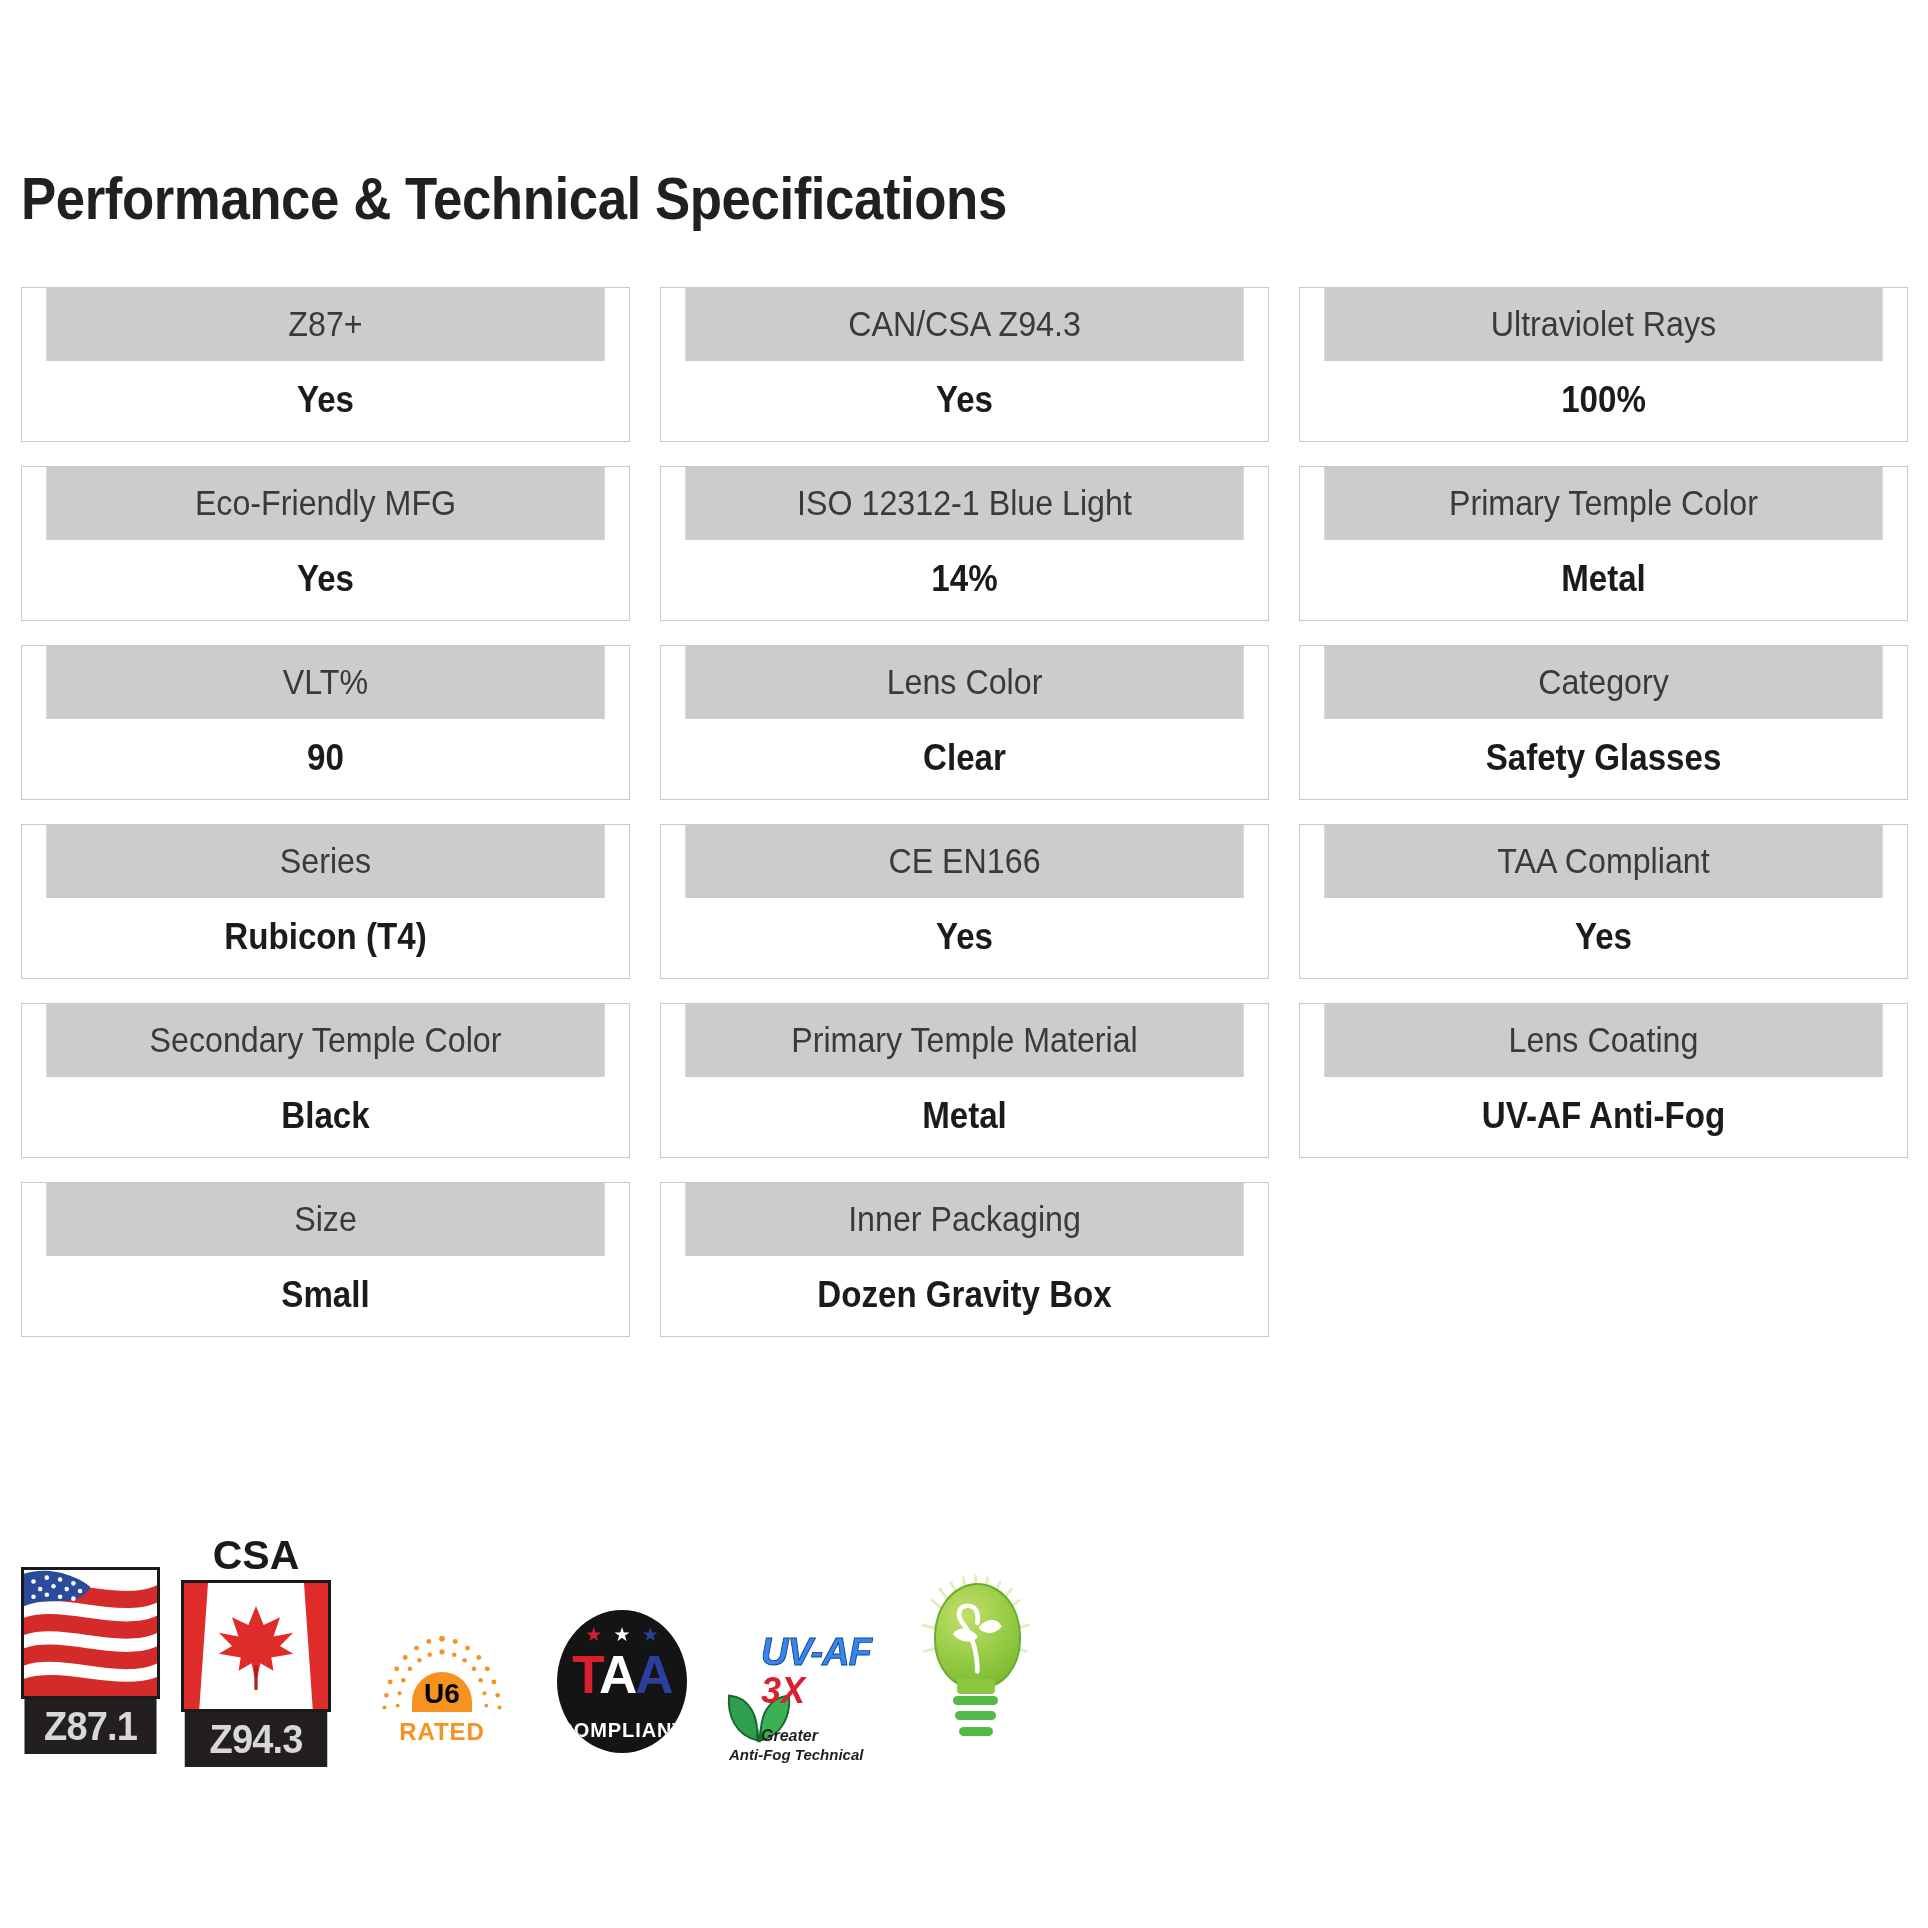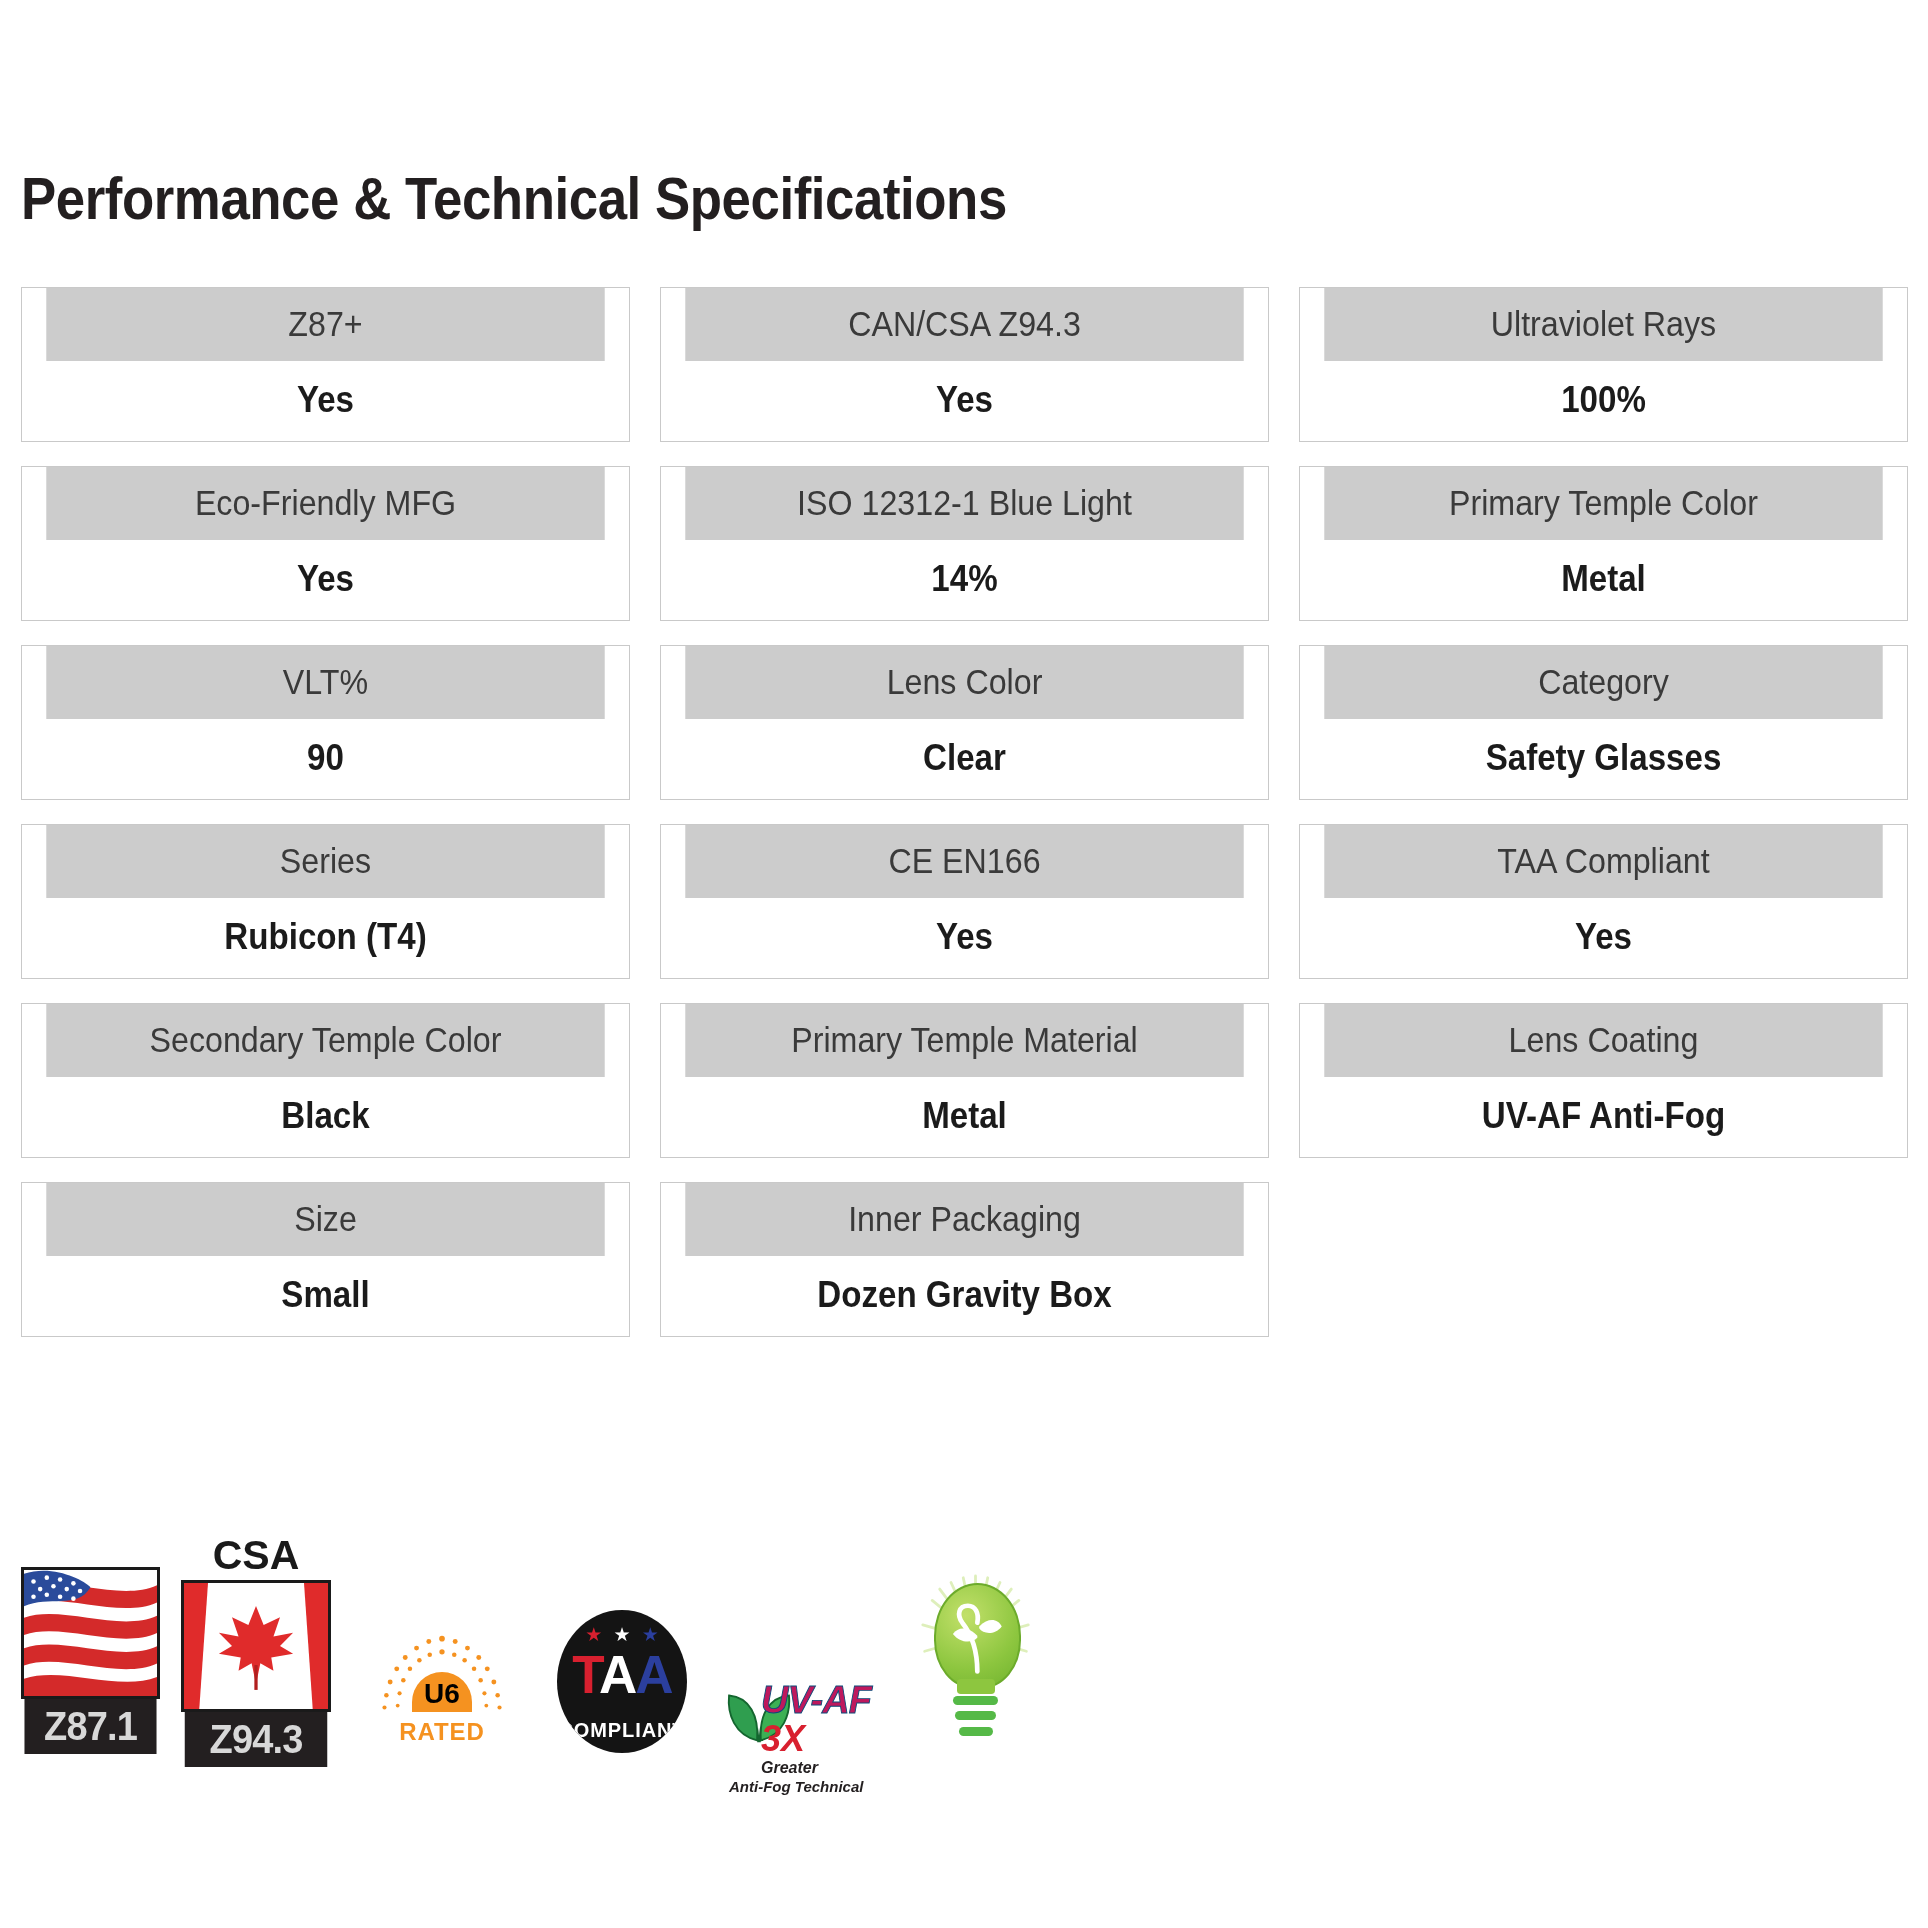--- a/index.html
+++ b/index.html
@@ -181,26 +181,26 @@
     text-align: center; color: #ffffff; font-size: 20px; font-weight: bold;
     letter-spacing: 0.9px; line-height: 1;
   }
   
   .badge-uvaf { width: 151px; height: 141px; margin-right: 43px; position: relative; }
   .uvaf-leaves {
     position: absolute; left: 0; bottom: 7.5px; width: 68px; height: 73px;
   }
   .uvaf-text { position: absolute; left: 36px; top: 21px; width: 115px; }
   .uvaf-main {
-    color: #be185d; font-size: 38px; font-weight: bold; font-style: italic;
-    line-height: 1; letter-spacing: -0.9px; margin-top: 48px;
+    color: #3b82f6; font-size: 38px; font-weight: bold; font-style: italic;
+    line-height: 1; letter-spacing: -0.9px;
     -webkit-text-stroke: 0.9px #0b4b7a;
   }
   .uvaf-3x { color: #d8202f; font-size: 36px; font-weight: bold; font-style: italic; line-height: 1; margin-top: 1.9px; }
-  .uvaf-greater { color: #231f20; font-size: 16px; font-weight: bold; font-style: italic; line-height: 1.05; margin-top: 3px; }
+  .uvaf-greater { color: #231f20; font-size: 16px; font-weight: bold; font-style: italic; line-height: 1.05; margin-top: 19px; }
   .uvaf-sub { color: #231f20; font-size: 15px; font-weight: bold; font-style: italic; line-height: 1; margin-top: 1.9px; margin-left: -32px; white-space: nowrap; }
   
   .badge-bulb { width: 113px; height: 179px; position: relative; }
   .bulb-glass {
     position: absolute; left: 15px; top: 9.4px;
     width: 83px; height: 102px;
     background: radial-gradient(circle at 36% 30%, #c2e06a 0%, #8dc63f 60%, #6fb22e 100%);
     border-radius: 50% 50% 46% 46%;
     border: 2.8px solid #6cab2b;
   }

